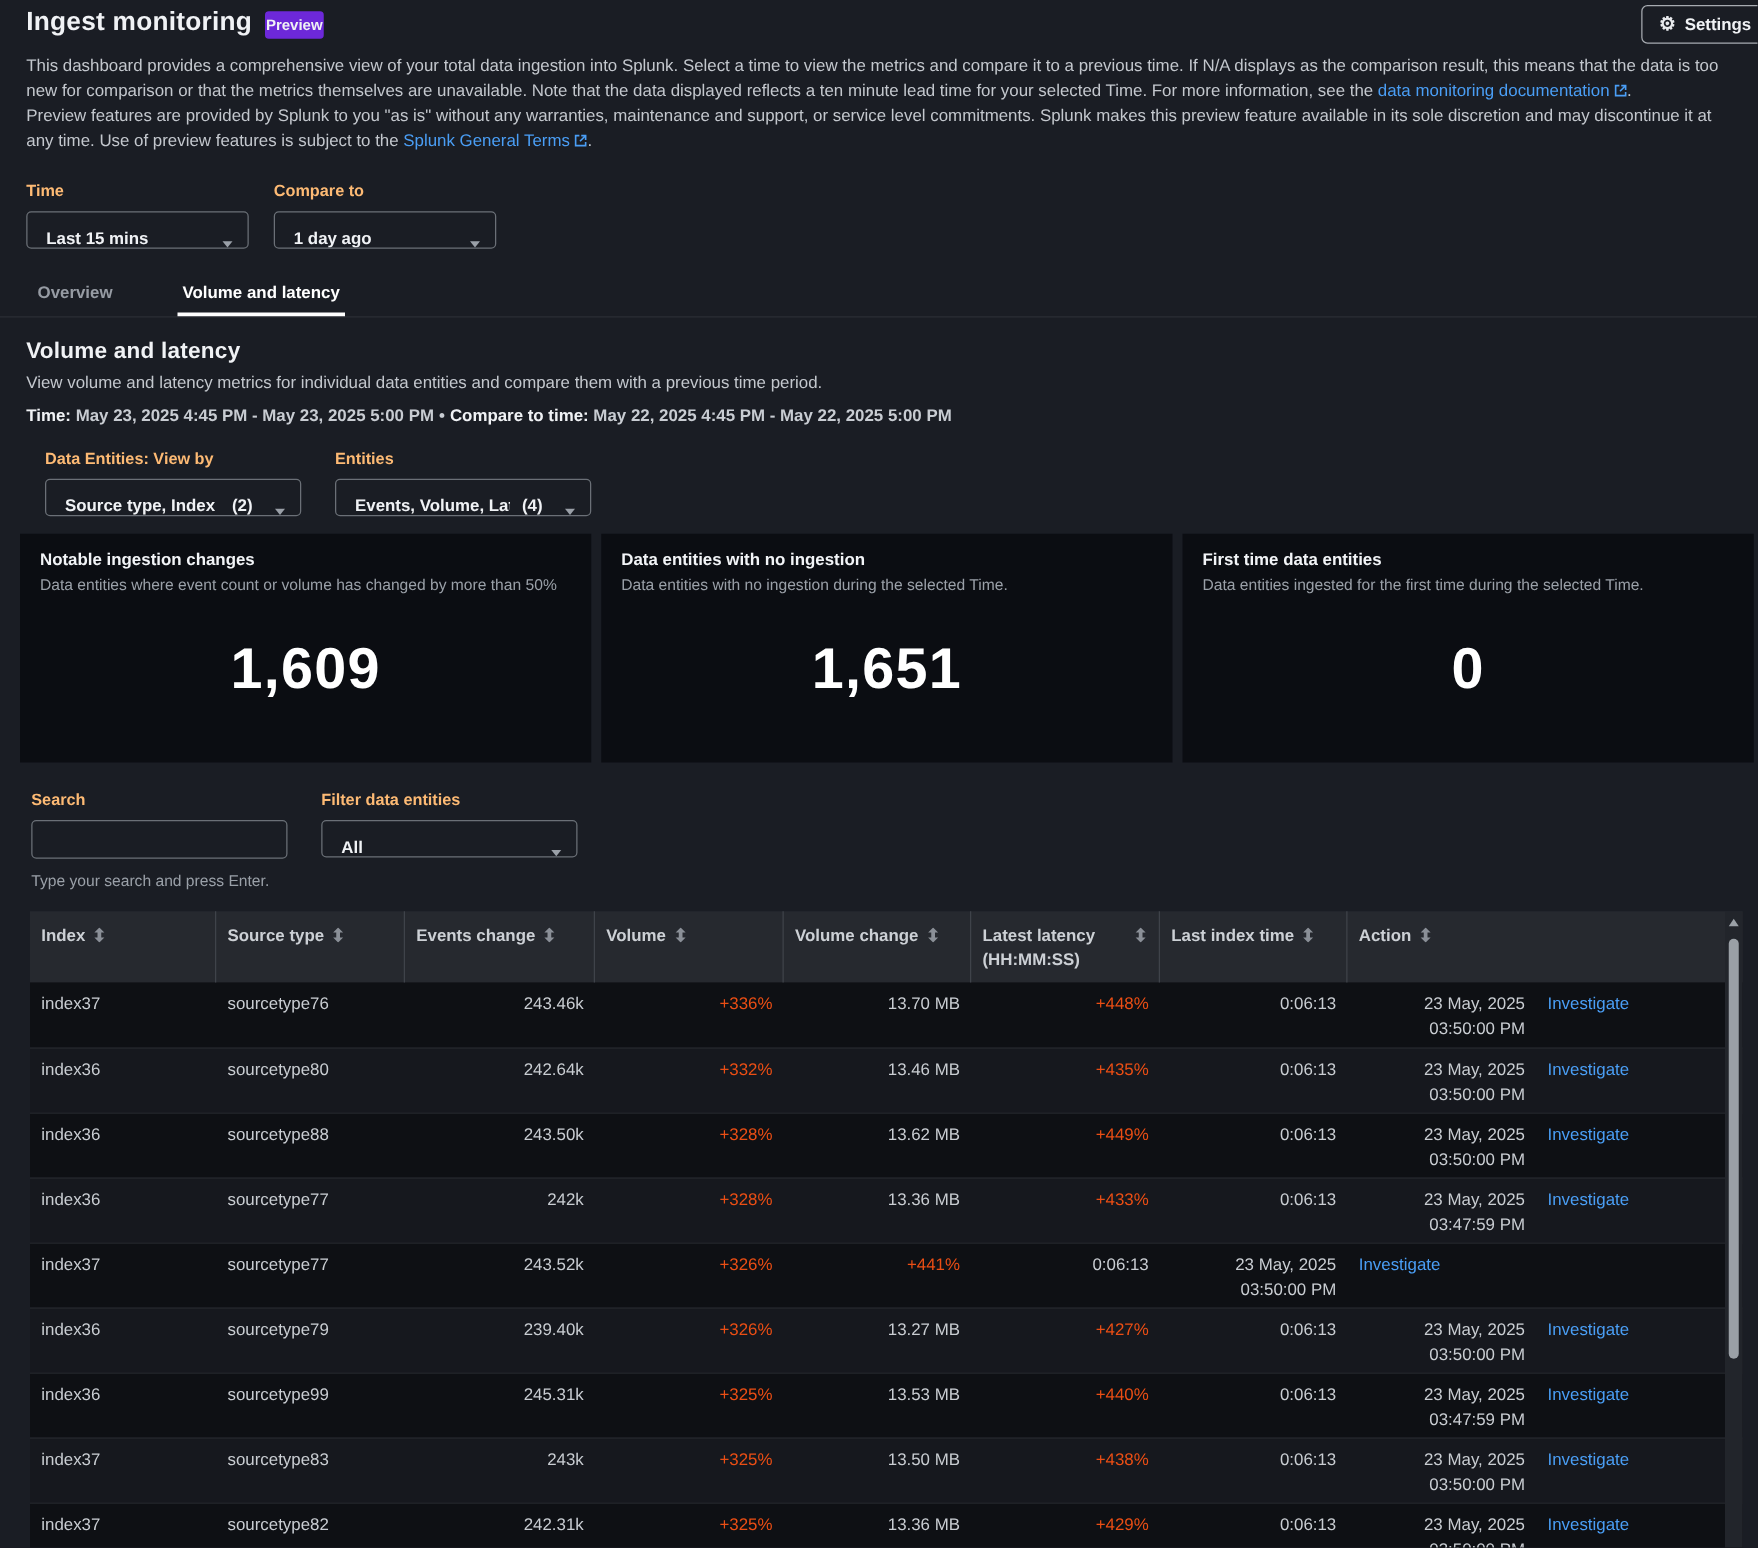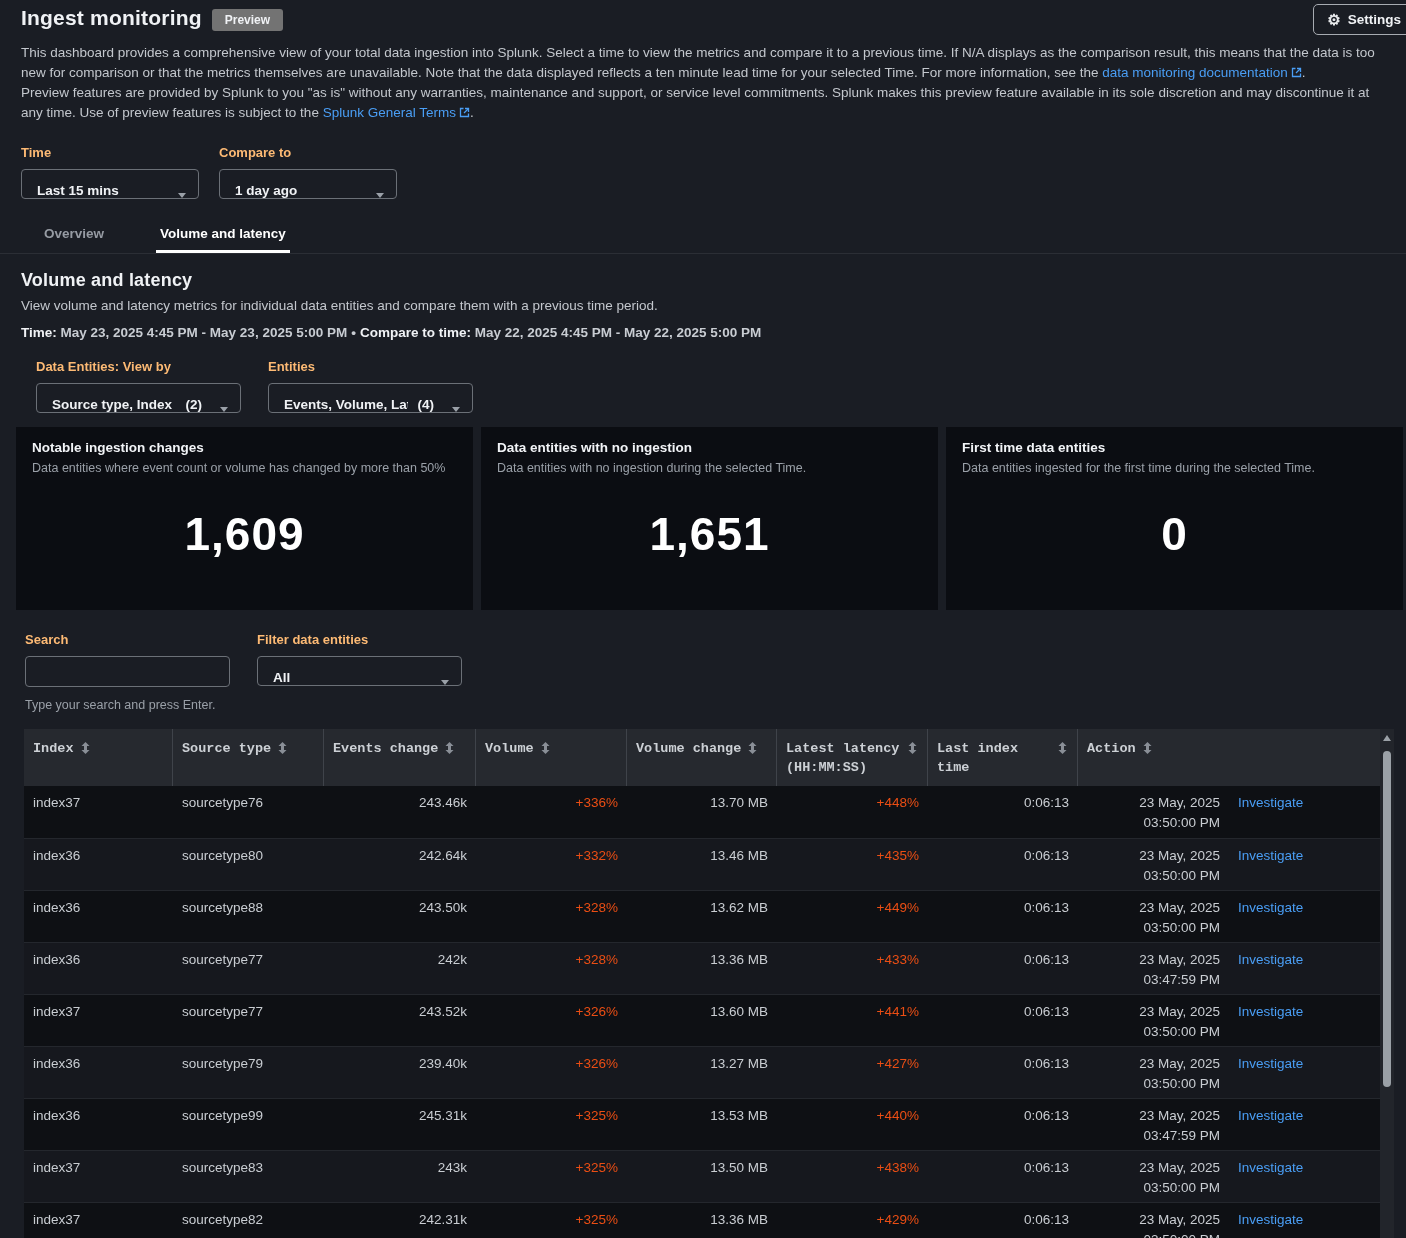--- a/index.html
+++ b/index.html
@@ -9,22 +9,22 @@
     color:#f0f2f5;
     font-family:"Liberation Sans","DejaVu Sans",sans-serif;
     font-size:13.5px;
     position:relative;
   }
   .page { position:relative; width:1406px; height:1238px; overflow:hidden; }
 
   
   .hdr { display:flex; align-items:flex-start; padding:6px 21px 0 21px; position:relative; }
   .hdr h1 { font-size:21px; font-weight:bold; letter-spacing:.2px; }
-  .badge { background:#737373; color:#f0f2f5; font-size:12px; font-weight:bold;
-    padding:4px 13px; border-radius:3px; margin-left:10px; margin-top:3px; }
+  .badge { background:#6d28d9; color:#f0f2f5; font-size:12px; font-weight:bold;
+    padding:4px 1px; border-radius:3px; margin-left:10px; margin-top:3px; }
   .settings-btn { position:absolute; right:-12px; top:4px; display:flex; align-items:center; gap:7px;
     border:1px solid #a7abb1; border-radius:5px; background:transparent; color:#f0f2f5;
     font-size:13.5px; font-weight:bold; padding:7px 16px 7px 13px; cursor:pointer; }
   .gear { font-size:15px; line-height:1; color:#e8eaed; }
 
   
   .desc { padding:12px 20px 0 21px; color:#c3c7cd; line-height:20px; font-size:13.5px; }
   .desc p { margin:0; }
   a.link { color:#4a9ef5; text-decoration:none; cursor:pointer; }
   .extlink-icon { display:inline-block; vertical-align:-1px; margin-left:3px; color:#4a9ef5; }
@@ -36,21 +36,21 @@
   .dropdown { display:flex; align-items:flex-end; border:1px solid #6b7077; border-radius:4px;
     background:transparent; height:30px; padding:0 12px 0 15px; cursor:pointer; }
   .dd-value { font-weight:bold; color:#f0f2f5; flex:1; white-space:nowrap; overflow:hidden; }
   .dd-count { color:#f0f2f5; font-weight:bold; margin:0 10px 0 10px; }
   .caret { width:0; height:0; border-left:4.5px solid transparent; border-right:4.5px solid transparent;
     border-top:5.5px solid #9aa0a8; margin-left:8px; flex:none; }
   .w178 { width:178px; }
   .w205 { width:205px; }
 
   
-  .tabs { display:flex; gap:48px; margin:27px 0 0 40px; }
+  .tabs { display:flex; gap:48px; margin:27px 0 0 26px; }
   .tab { font-size:13.5px; font-weight:bold; padding:0 4px 12px 4px; cursor:pointer; position:relative; }
   .tab.inactive { color:#969ba3; }
   .tab.active { color:#ffffff; }
   .tab.active::after { content:""; position:absolute; left:0; right:0; bottom:0; height:3px; background:#ffffff; }
   .tabs-divider { height:1px; background:#2b2e35; width:1406px; }
 
   
   .section-head { padding:16px 21px 0 21px; }
   .section-head h2 { font-size:18px; font-weight:bold; letter-spacing:.2px; }
   .section-desc { color:#c3c7cd; margin-top:7px; }
@@ -75,21 +75,21 @@
     font-family:"Liberation Sans","DejaVu Sans",sans-serif; }
   .hint { color:#9aa0a8; font-size:12.5px; padding:11px 0 0 25px; }
 
   
   .table-wrap { position:relative; margin:17px 0 0 24px; width:1370px; }
   .grid { display:grid; grid-template-columns:149px 151px 152px 151px 150px 151px 150px 151px 151px; }
   .thead { background:#26292f; height:57px; }
   .th { padding:10px 9px 0 9px; color:#ccd0d5; font-weight:bold; border-right:1px solid #3f434a;
     display:flex; align-items:flex-start; cursor:pointer; }
   .th:last-child { border-right:none; }
-  .th .lbl { margin-right:6px; line-height:19px;font-family:Liberation Mono, monospace; }
+  .th .lbl { margin-right:6px; line-height:19px; }
   .sort-icon { flex:none; margin-top:3px; }
   .th.spread { justify-content:space-between; }
   .tr { height:52px; border-top:1px solid #24272d; }
   .tr:first-child { border-top:none; }
   .tr:nth-child(even) { background:#16181e; }
   .tr:nth-child(odd) { background:#0e1014; }
   .td { padding:7px 9px 0 9px; color:#c9cdd2; line-height:20px; overflow:hidden; white-space:nowrap; }
   .td.right { text-align:right; }
   .td.orange { color:#eb4e14; }
   .datecell span { display:block; }
@@ -331,21 +331,20 @@
       <span>03:47:59 PM</span>
     </div>
     <div class="td"><a class="link" href="#">Investigate</a></div>
   </div>
 
   <div class="grid tr">
     <div class="td">index37</div>
     <div class="td">sourcetype77</div>
     <div class="td right">243.52k</div>
     <div class="td right orange">+326%</div>
-    <div class="td right">13.60 MB</div>
     <div class="td right orange">+441%</div>
     <div class="td right">0:06:13</div>
     <div class="td right datecell">
       <span>23 May, 2025</span>
       <span>03:50:00 PM</span>
     </div>
     <div class="td"><a class="link" href="#">Investigate</a></div>
   </div>
 
   <div class="grid tr">

